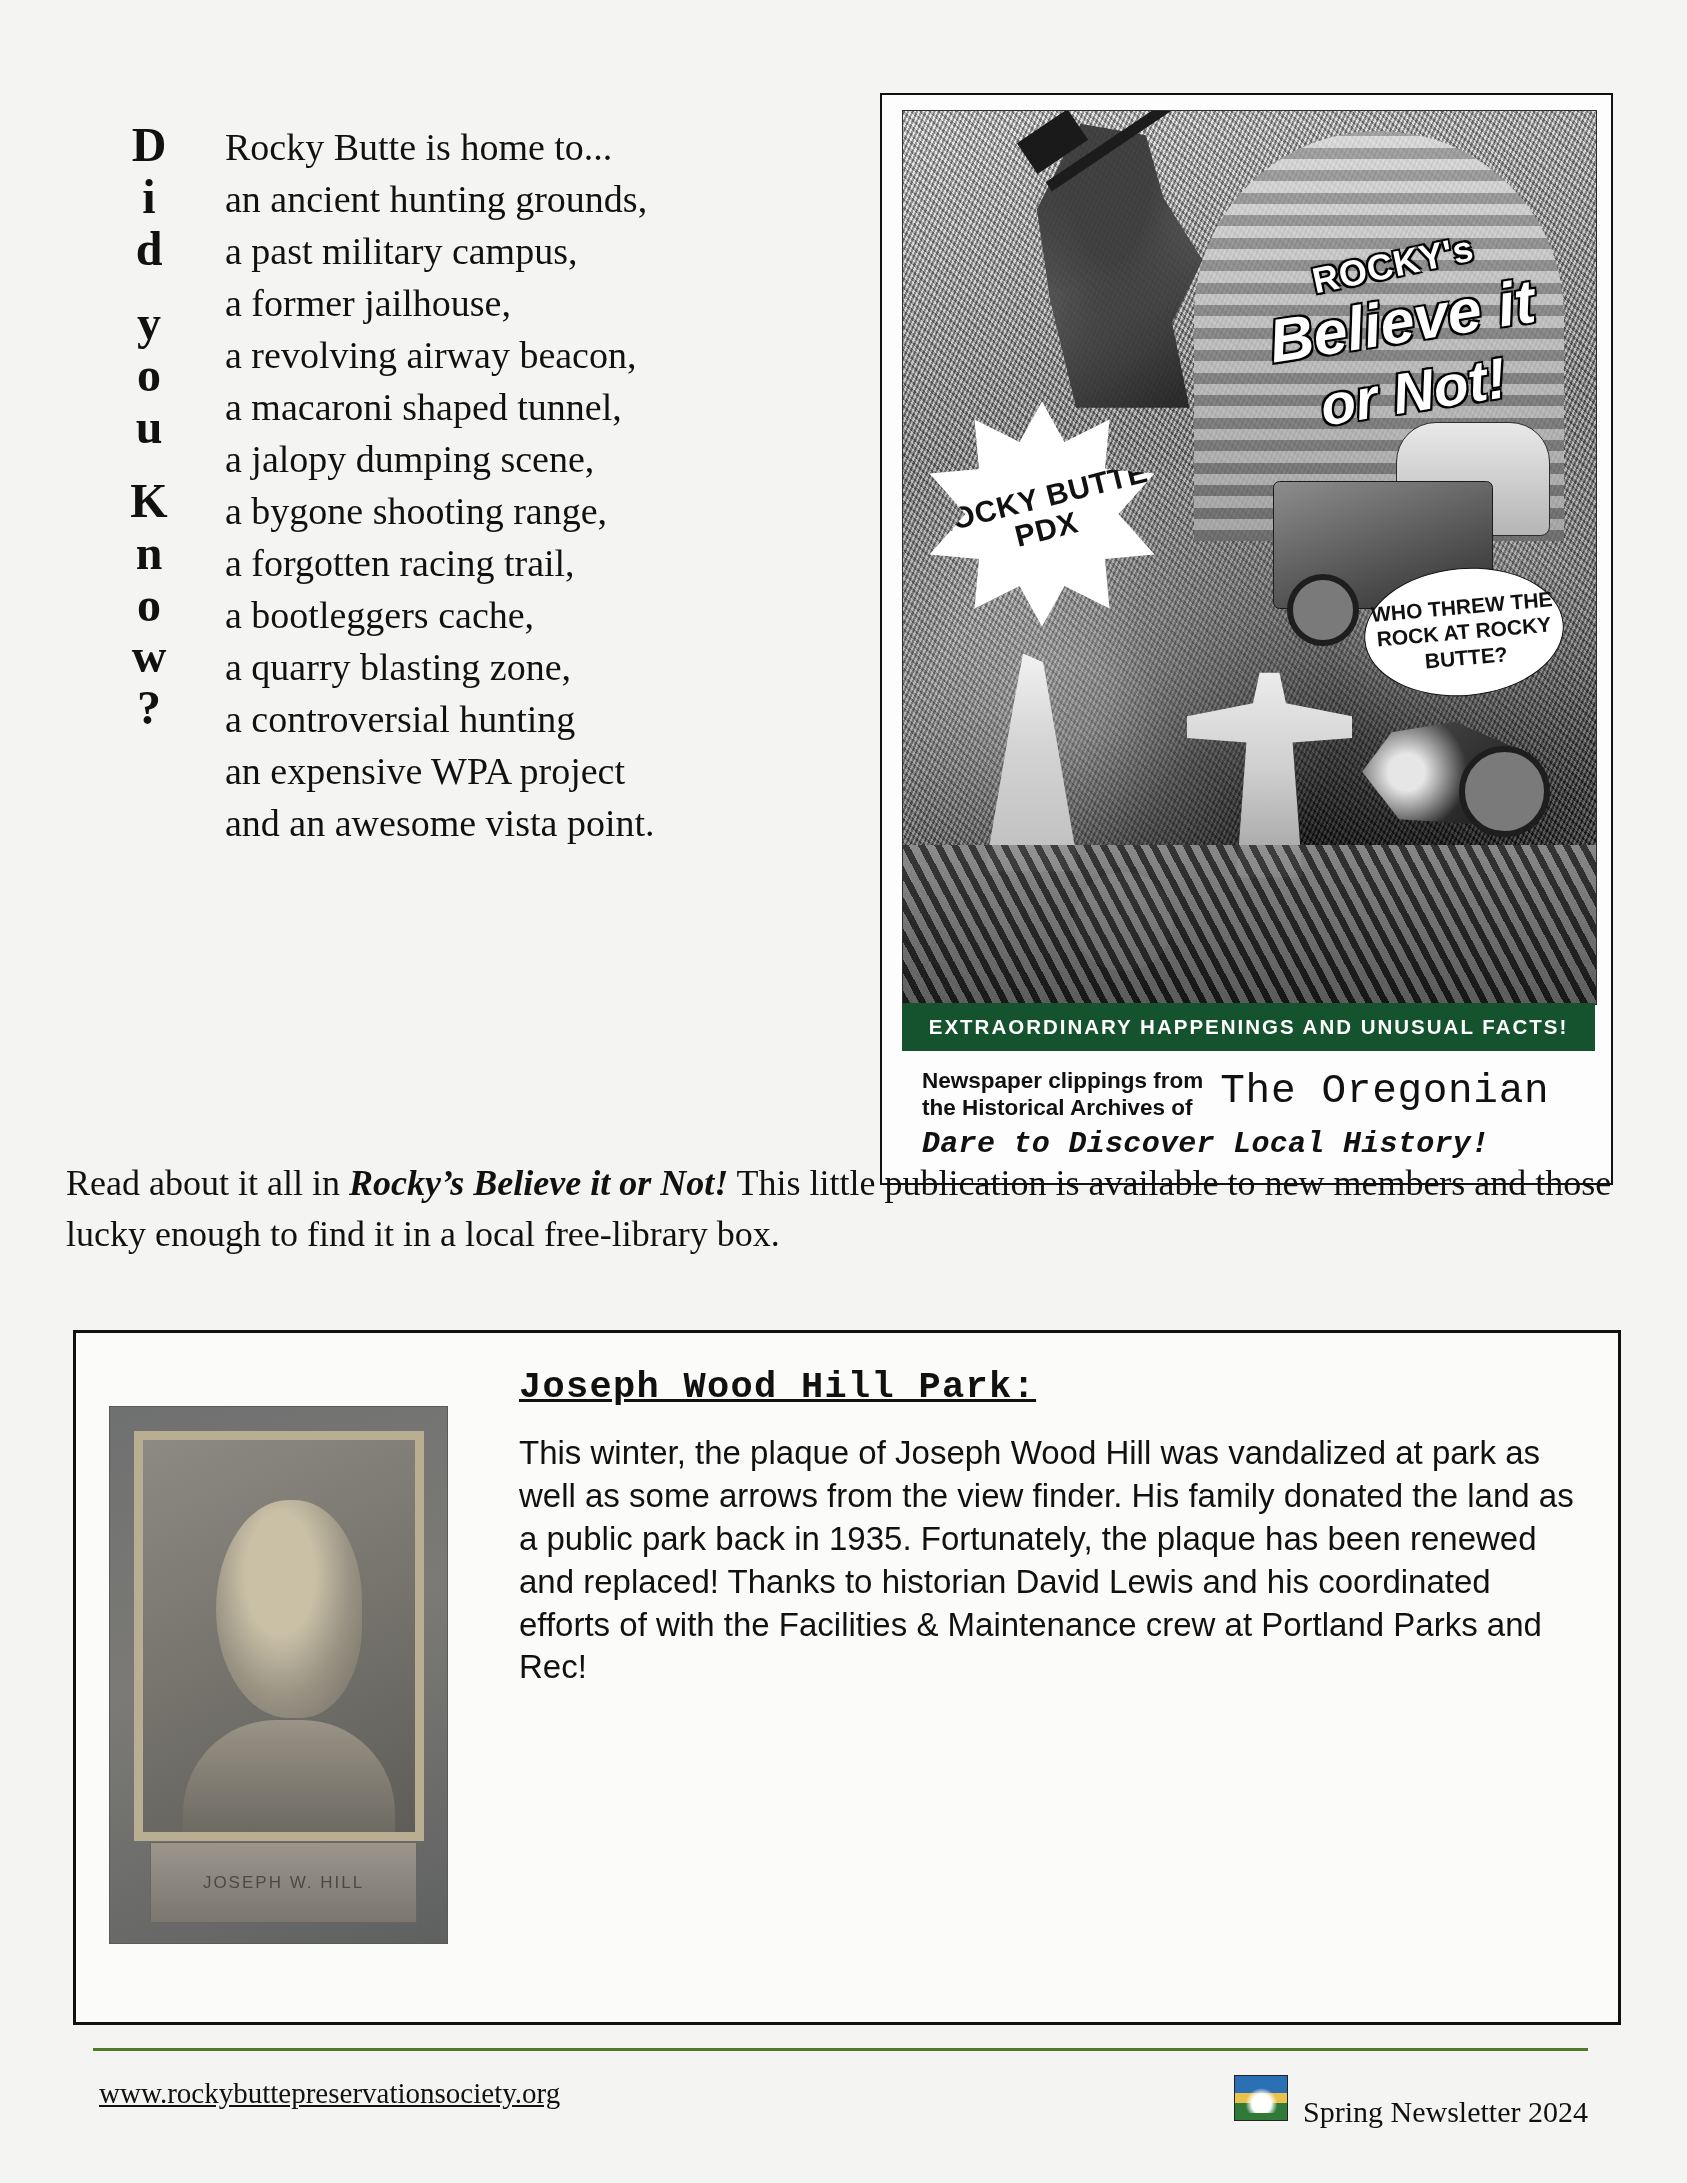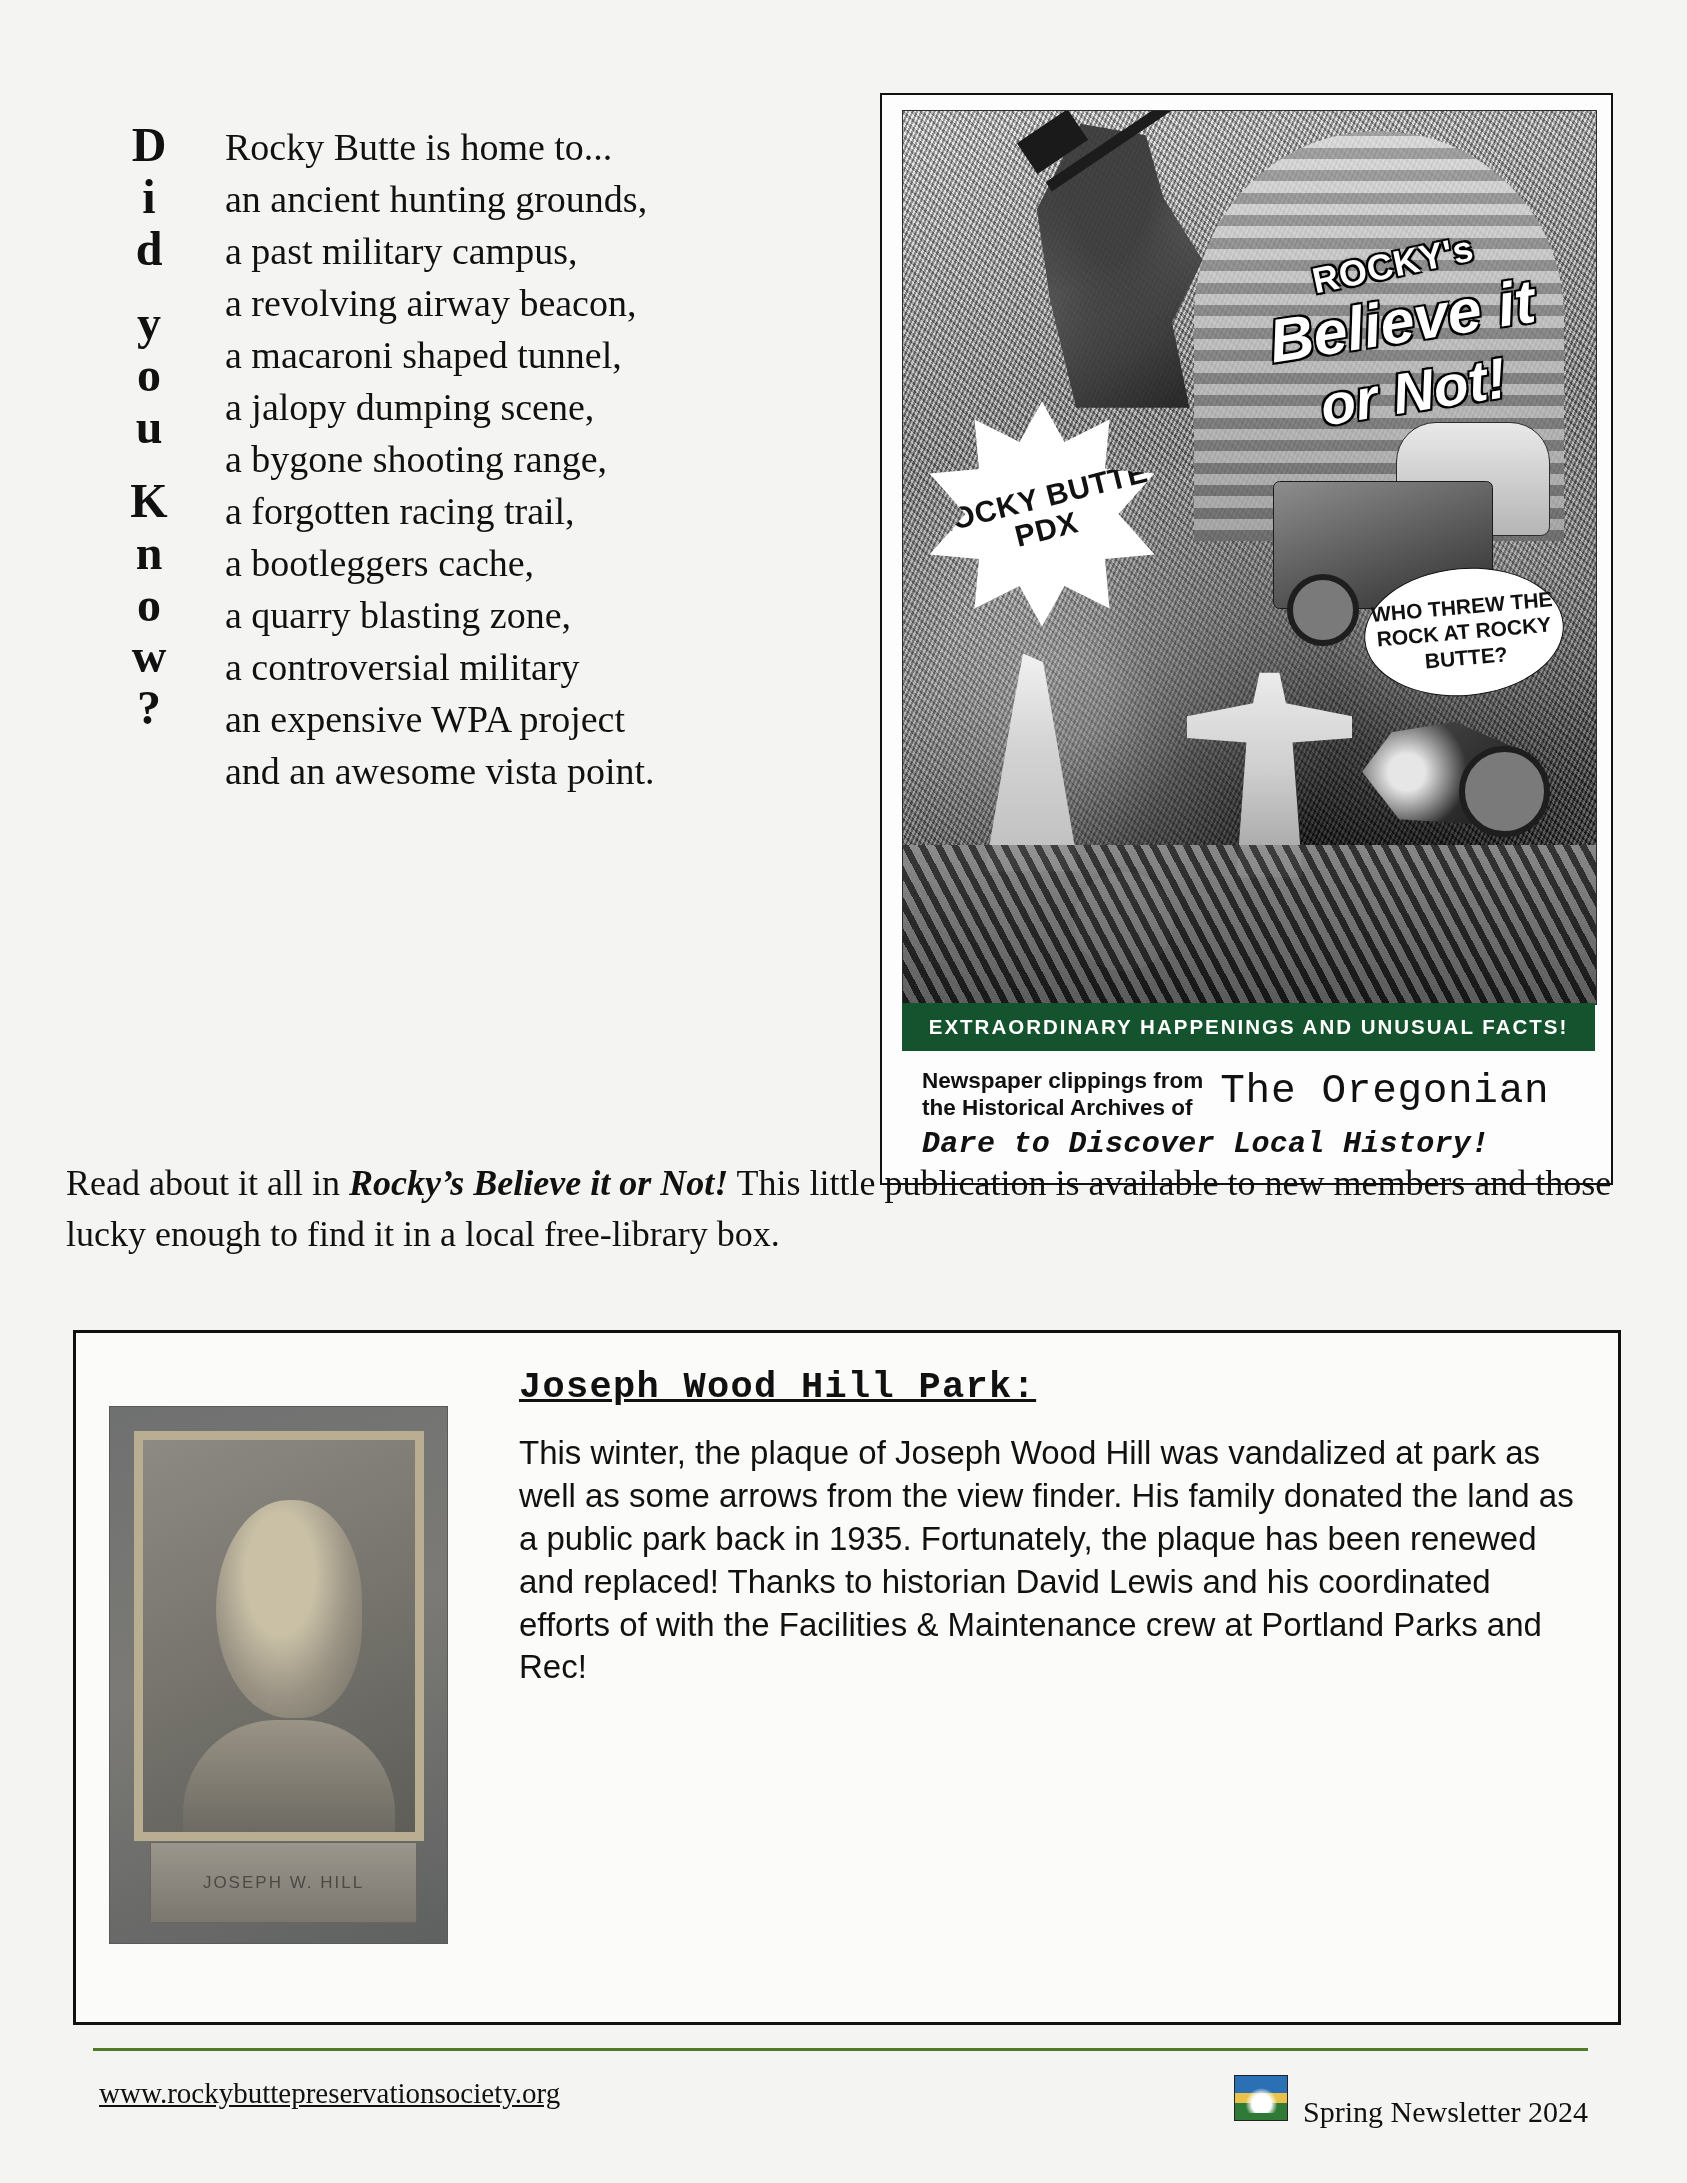--- a/index.html
+++ b/index.html
@@ -490,28 +490,29 @@
       <span>n</span>
       <span>o</span>
       <span>w</span>
       <span>?</span>
     </div>
 
     <div class="didyouknow-list">
       <div class="line">Rocky Butte is home to...</div>
       <div class="line">an ancient hunting grounds,</div>
       <div class="line">a past military campus,</div>
+      <div class="line">a former jailhouse,</div>
       <div class="line">a revolving airway beacon,</div>
       <div class="line">a macaroni shaped tunnel,</div>
       <div class="line">a jalopy dumping scene,</div>
       <div class="line">a bygone shooting range,</div>
       <div class="line">a forgotten racing trail,</div>
       <div class="line">a bootleggers cache,</div>
       <div class="line">a quarry blasting zone,</div>
-      <div class="line">a controversial military</div>
+      <div class="line">a controversial hunting</div>
       <div class="line">an expensive WPA project</div>
       <div class="line">and an awesome vista point.</div>
     </div>
 
     <div class="poster-frame">
 
       <div class="poster-inner">
         <div class="poster-photo"></div>
         <div class="arch"></div>
         <div class="sledge-figure"></div>

